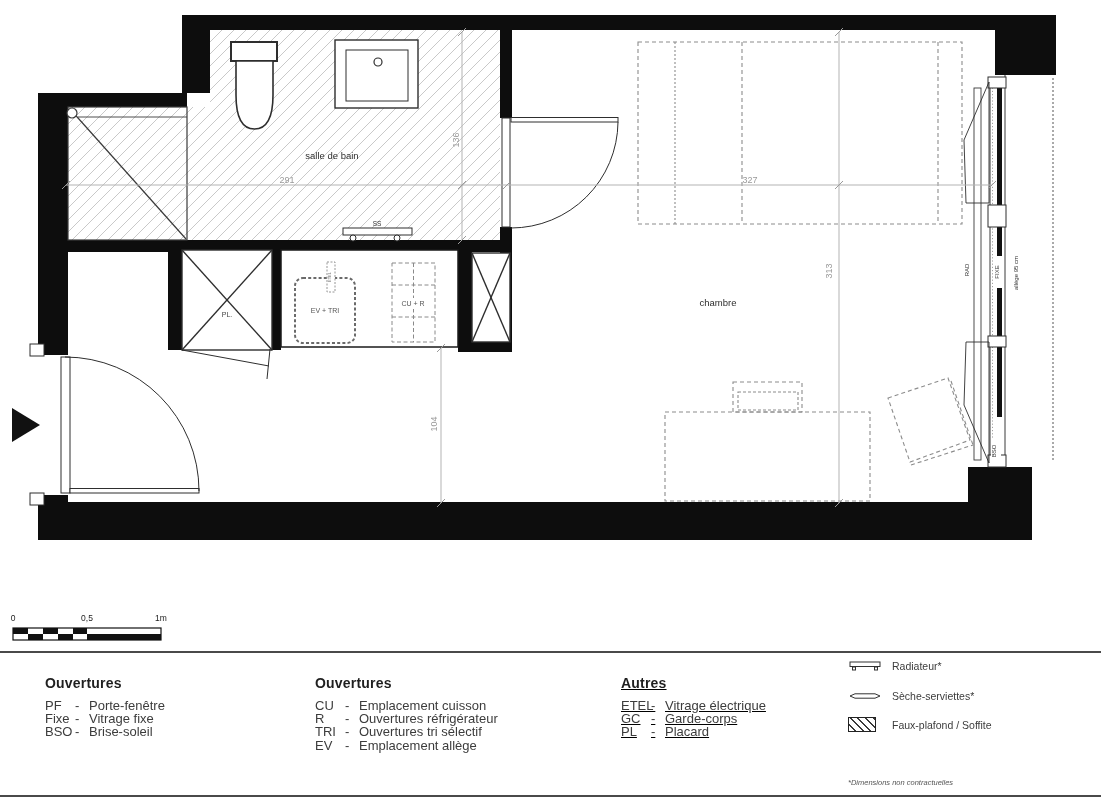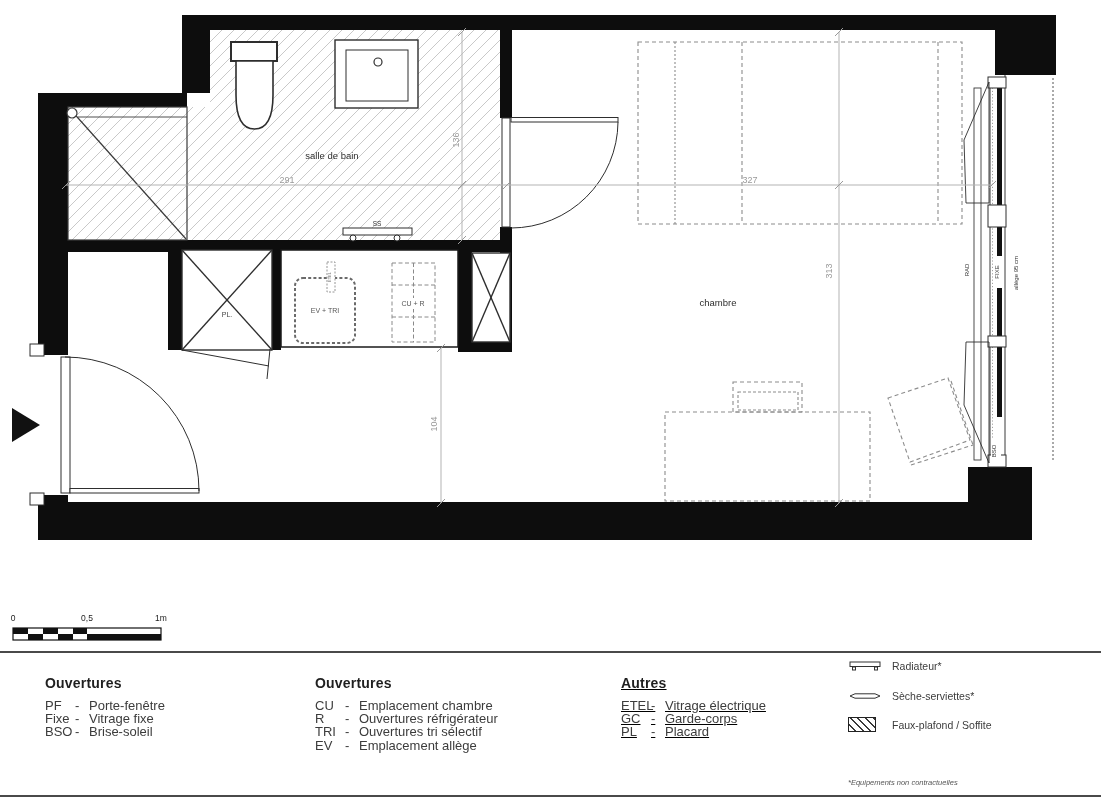--- a/index.html
+++ b/index.html
@@ -224,21 +224,21 @@
       <span class="legend-dash">-</span>
       <span>Brise-soleil</span>
     </div>
   </div>
 
   <div class="legend-col" style="left:315px;">
     <div class="legend-title">Ouvertures</div>
     <div class="legend-row">
       <span class="legend-abbr">CU</span>
       <span class="legend-dash">-</span>
-      <span>Emplacement chambre</span>
+      <span>Emplacement cuisson</span>
     </div>
     <div class="legend-row">
       <span class="legend-abbr">R</span>
       <span class="legend-dash">-</span>
       <span>Ouvertures réfrigérateur</span>
     </div>
     <div class="legend-row">
       <span class="legend-abbr">TRI</span>
       <span class="legend-dash">-</span>
       <span>Ouvertures tri sélectif</span>
@@ -289,14 +289,14 @@
       <span class="sym-label">Sèche-serviettes*</span>
     </div>
     <div class="sym-row">
       <span class="sym-glyph" style="height:16px;">
         <span class="hatch-swatch" style="display:inline-block;"></span>
       </span>
       <span class="sym-label">Faux-plafond / Soffite</span>
     </div>
   </div>
 
-  <div class="footnote">*Equipements non contractuelles</div>
+  <div class="footnote">*Dimensions non contractuelles</div>
 </div>
 
 </body></html>

